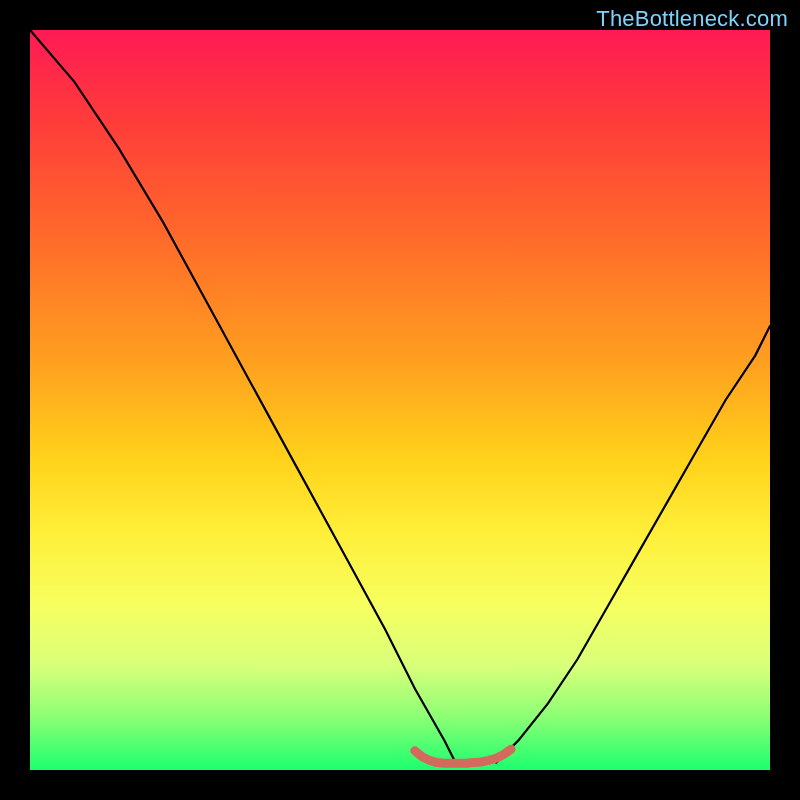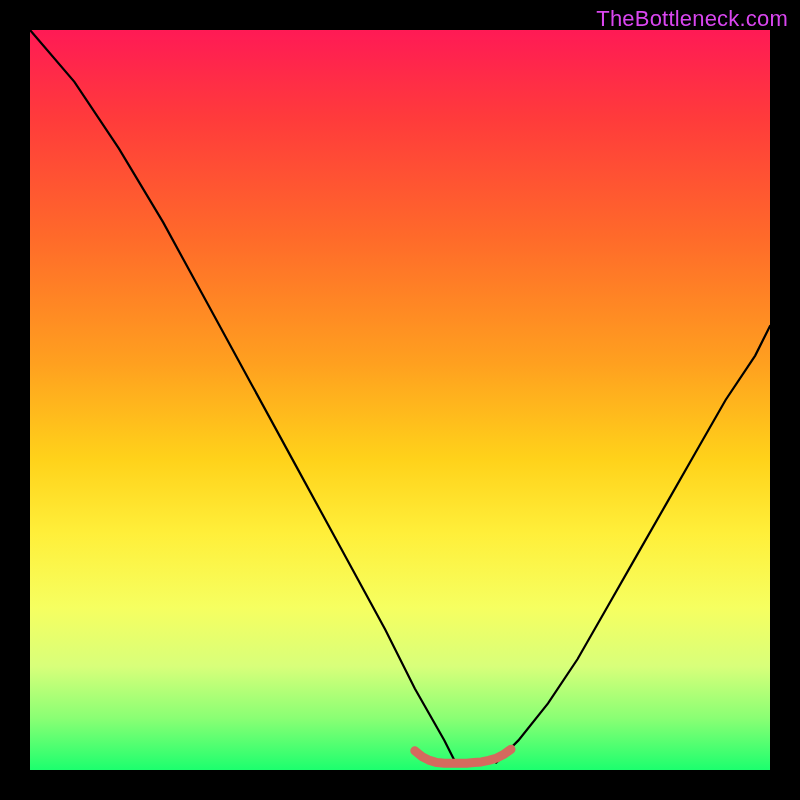--- a/index.html
+++ b/index.html
@@ -34,21 +34,21 @@
       #f6ff60 78%,
       #d8ff7a 86%,
       #8aff74 93%,
       #1cff6e 100%
     );
   }
   .watermark {
     position: absolute;
     top: 6px;
     right: 12px;
-    color: #d946ef;
+    color: #7dd3fc;
     font-size: 22px;
     font-weight: 500;
     letter-spacing: 0.2px;
     user-select: none;
     margin-left: 20px;
   }
   svg.curves {
     position: absolute;
     inset: 0;
     width: 100%;

